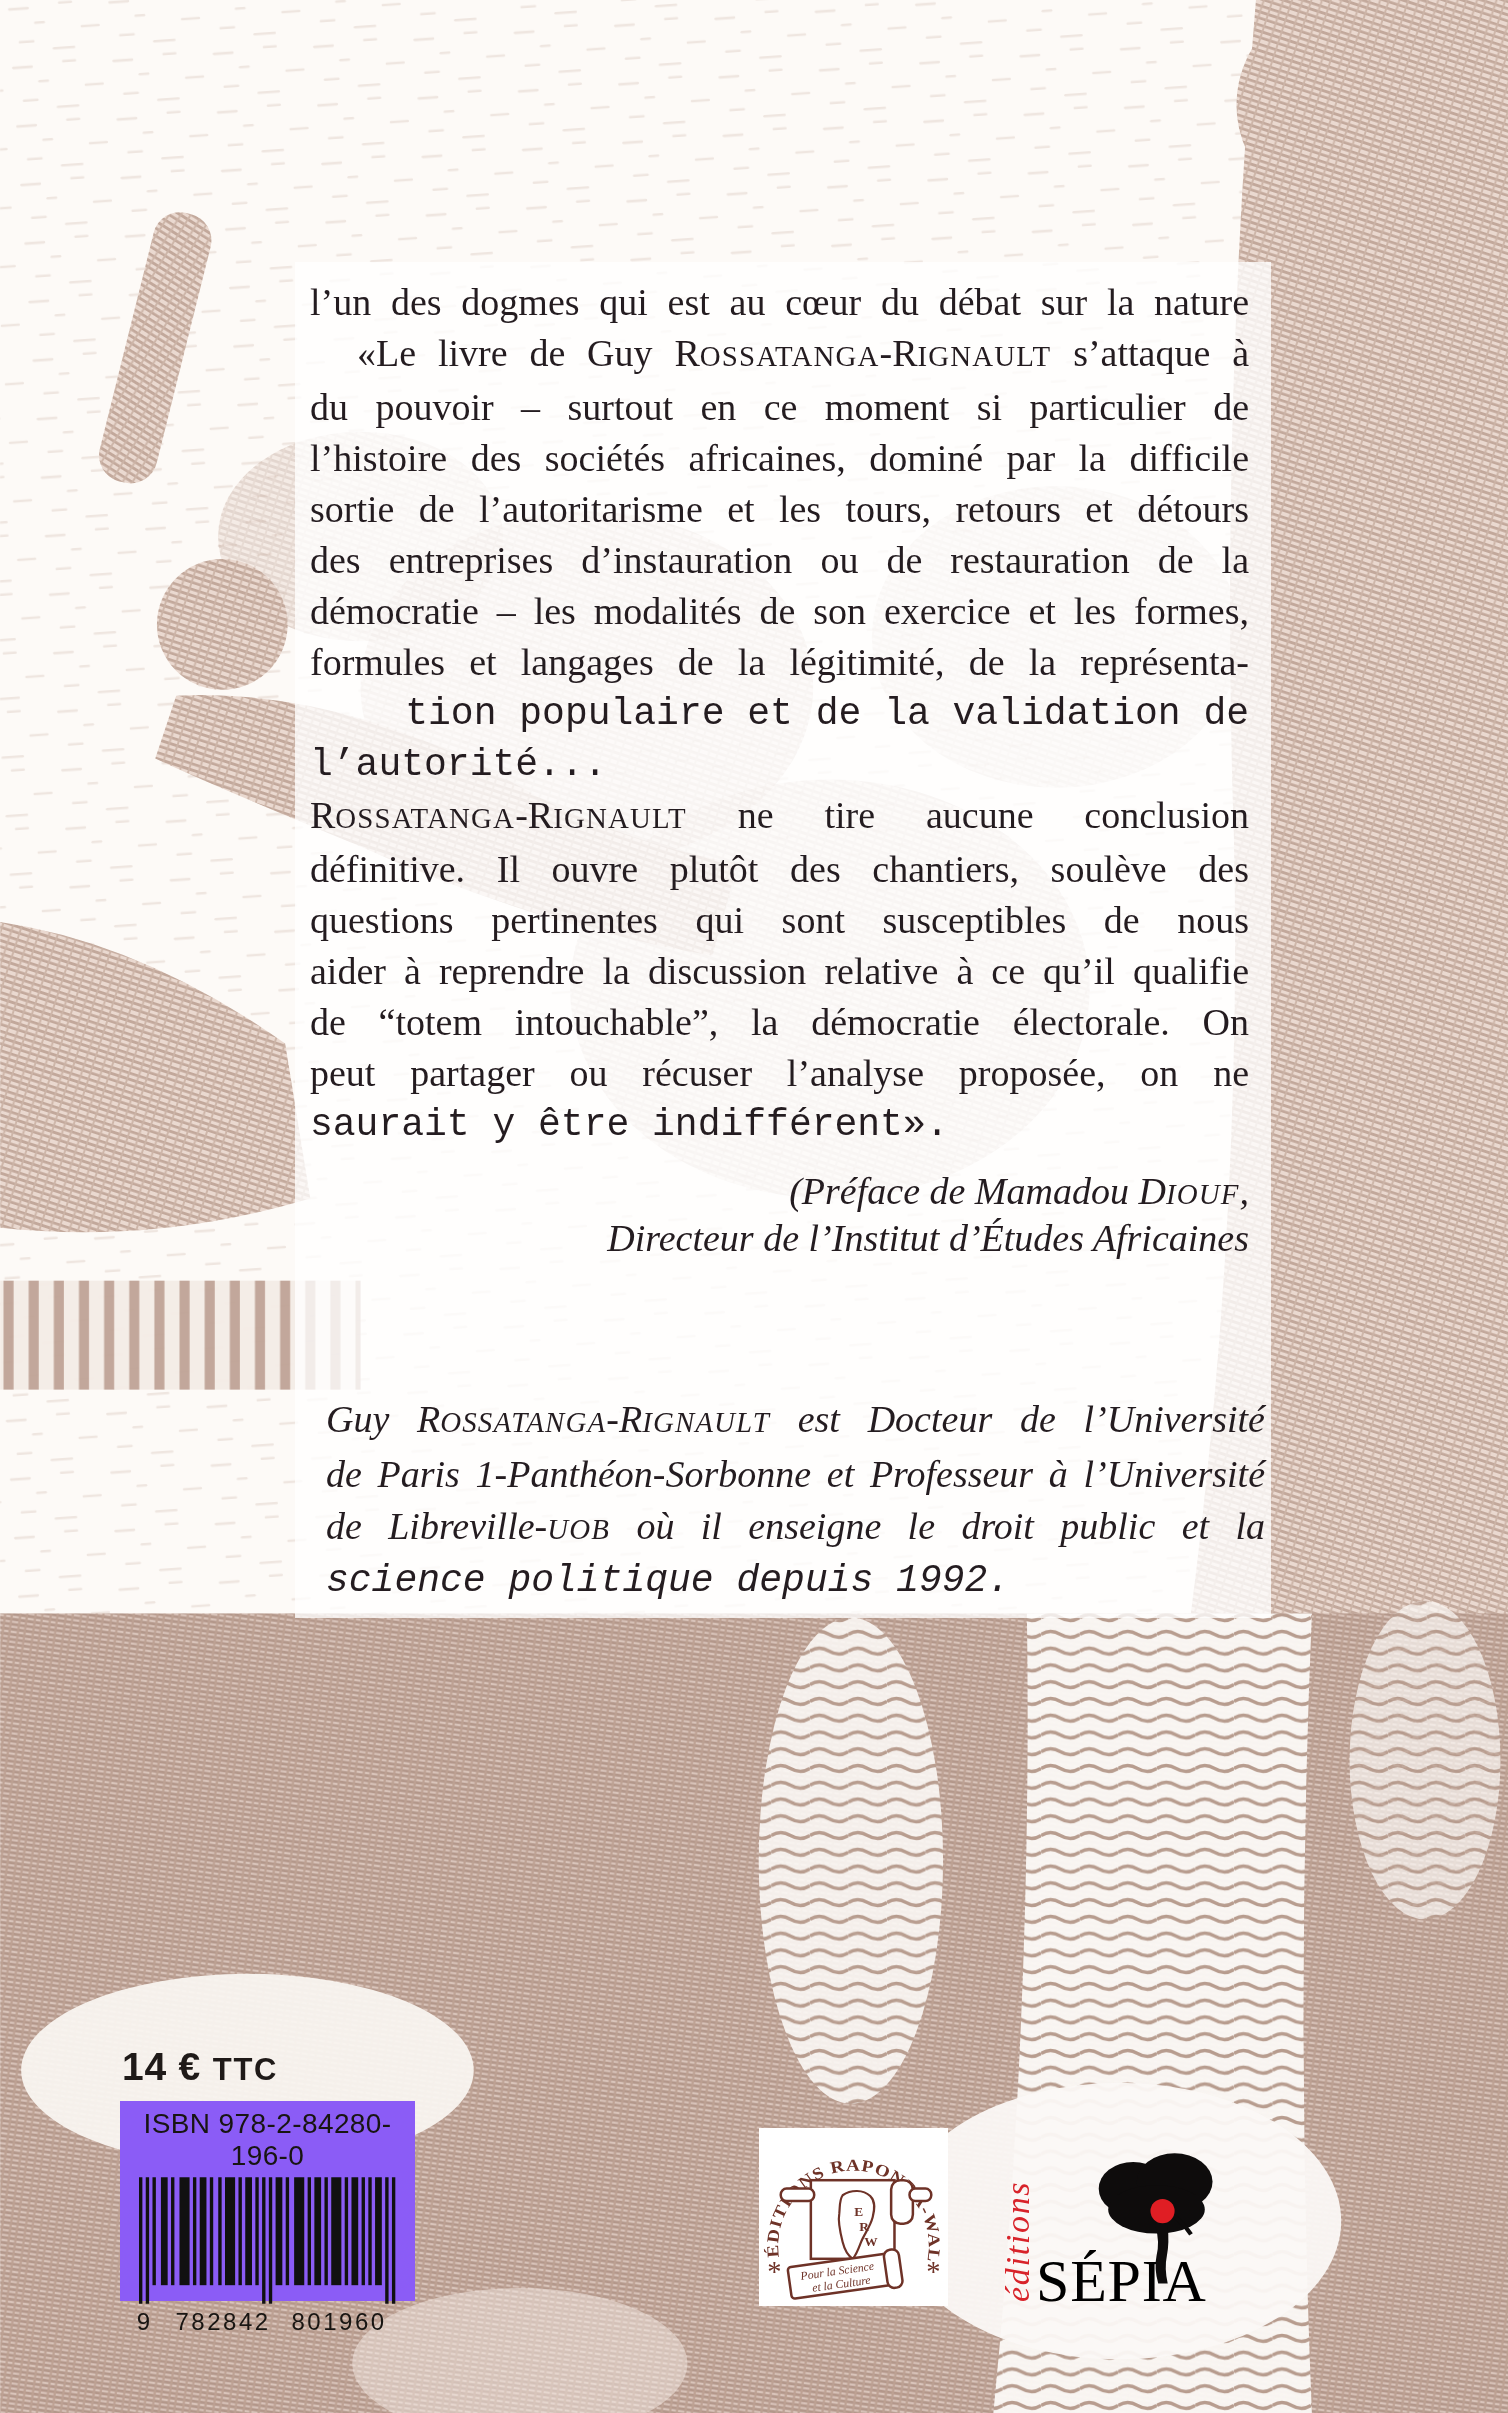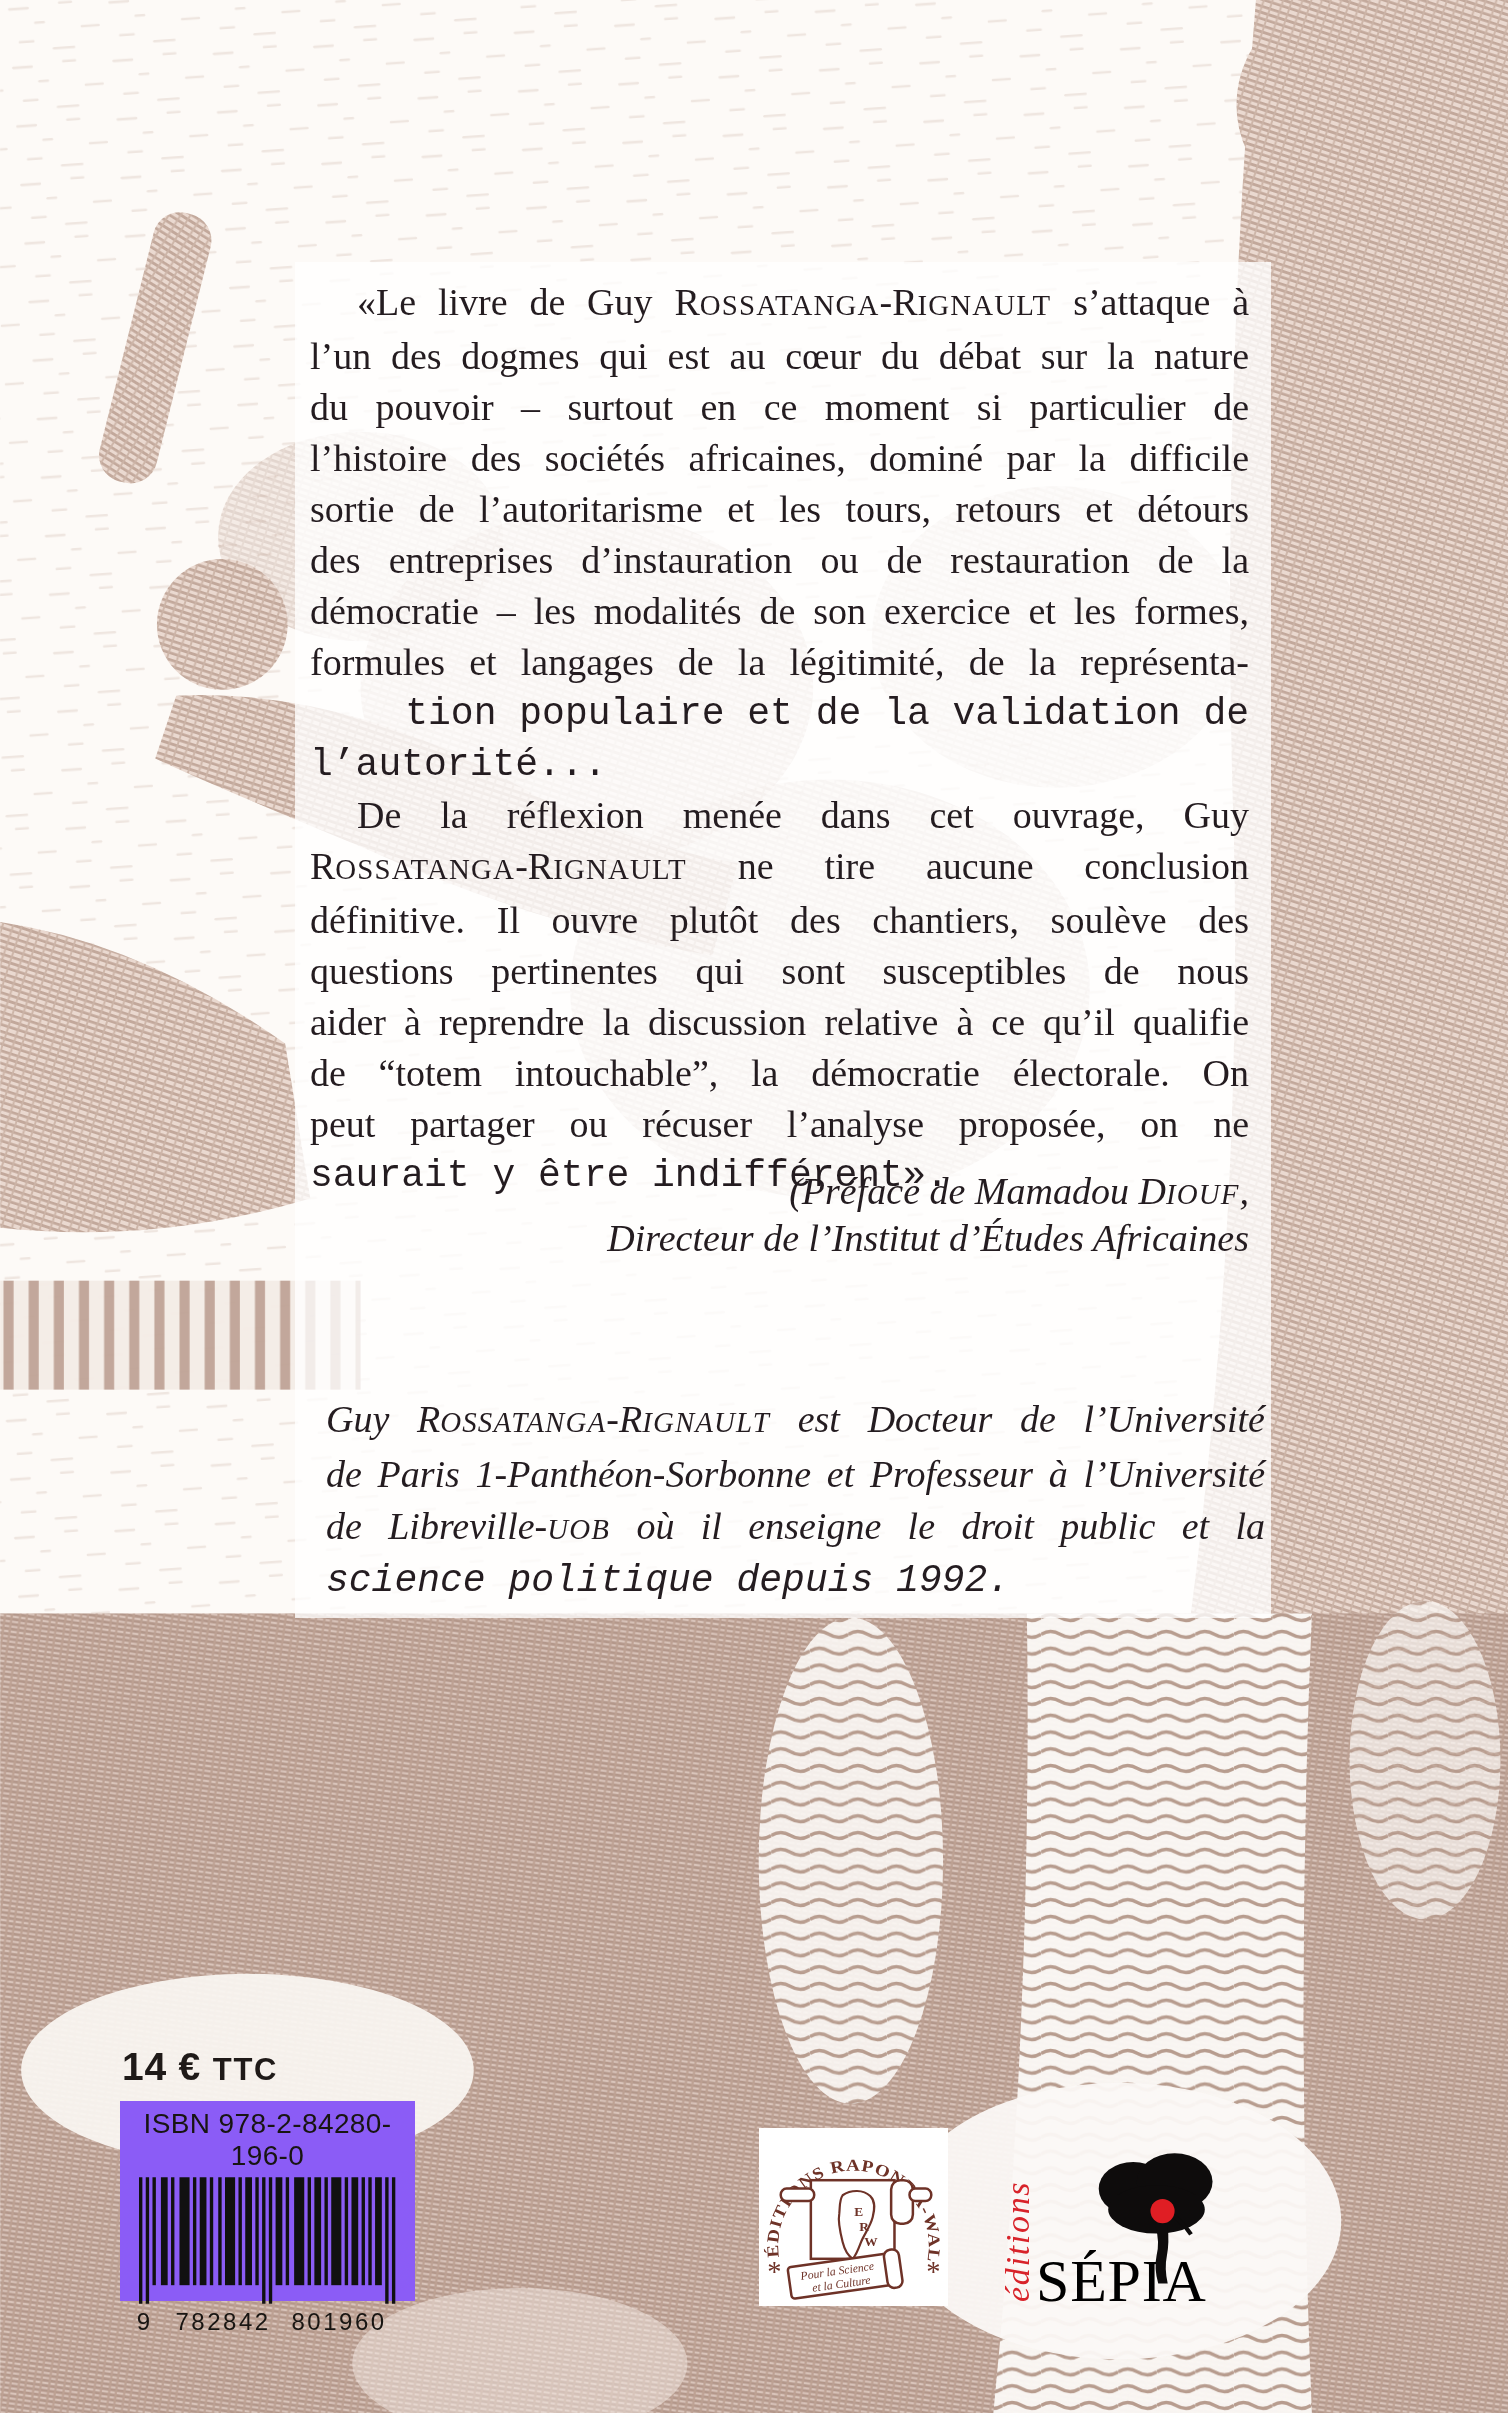--- a/index.html
+++ b/index.html
@@ -145,30 +145,29 @@
 
     <ellipse cx="295" cy="2470" rx="270" ry="115" fill="#faf6f2" opacity="0.93"></ellipse>
     <ellipse cx="1335" cy="2650" rx="265" ry="165" fill="#fbf8f5" opacity="0.95"></ellipse>
     <ellipse cx="620" cy="2820" rx="200" ry="90" fill="#f3eae4" opacity="0.5"></ellipse>
   </g>
 </svg>
 
 <div class="text-panel"></div>
 
 <div class="quote-block">
+  <div class="tline">l’un des dogmes qui est au cœur du débat sur la nature</div>
   <div class="tline ind">«Le livre de Guy R<span class="sc">ossatanga</span>-R<span class="sc">ignault</span> s’attaque à</div>
-  <div class="tline">l’un des dogmes qui est au cœur du débat sur la nature</div>
   <div class="tline">du pouvoir – surtout en ce moment si particulier de</div>
   <div class="tline">l’histoire des sociétés africaines, dominé par la difficile</div>
   <div class="tline">sortie de l’autoritarisme et les tours, retours et détours</div>
   <div class="tline">des entreprises d’instauration ou de restauration de la</div>
   <div class="tline">démocratie – les modalités de son exercice et les formes,</div>
   <div class="tline">formules et langages de la légitimité, de la représenta-</div>
   <div class="tline end">tion populaire et de la validation de l’autorité...</div>
-  <div class="tline ind">De la réflexion menée dans cet ouvrage, Guy</div>
   <div class="tline">R<span class="sc">ossatanga</span>-R<span class="sc">ignault</span> ne tire aucune conclusion</div>
   <div class="tline">définitive. Il ouvre plutôt des chantiers, soulève des</div>
   <div class="tline">questions pertinentes qui sont susceptibles de nous</div>
   <div class="tline">aider à reprendre la discussion relative à ce qu’il qualifie</div>
   <div class="tline">de “totem intouchable”, la démocratie électorale. On</div>
   <div class="tline">peut partager ou récuser l’analyse proposée, on ne</div>
   <div class="tline end">saurait y être indifférent».</div>
 </div>
 
 <div class="preface-block">

